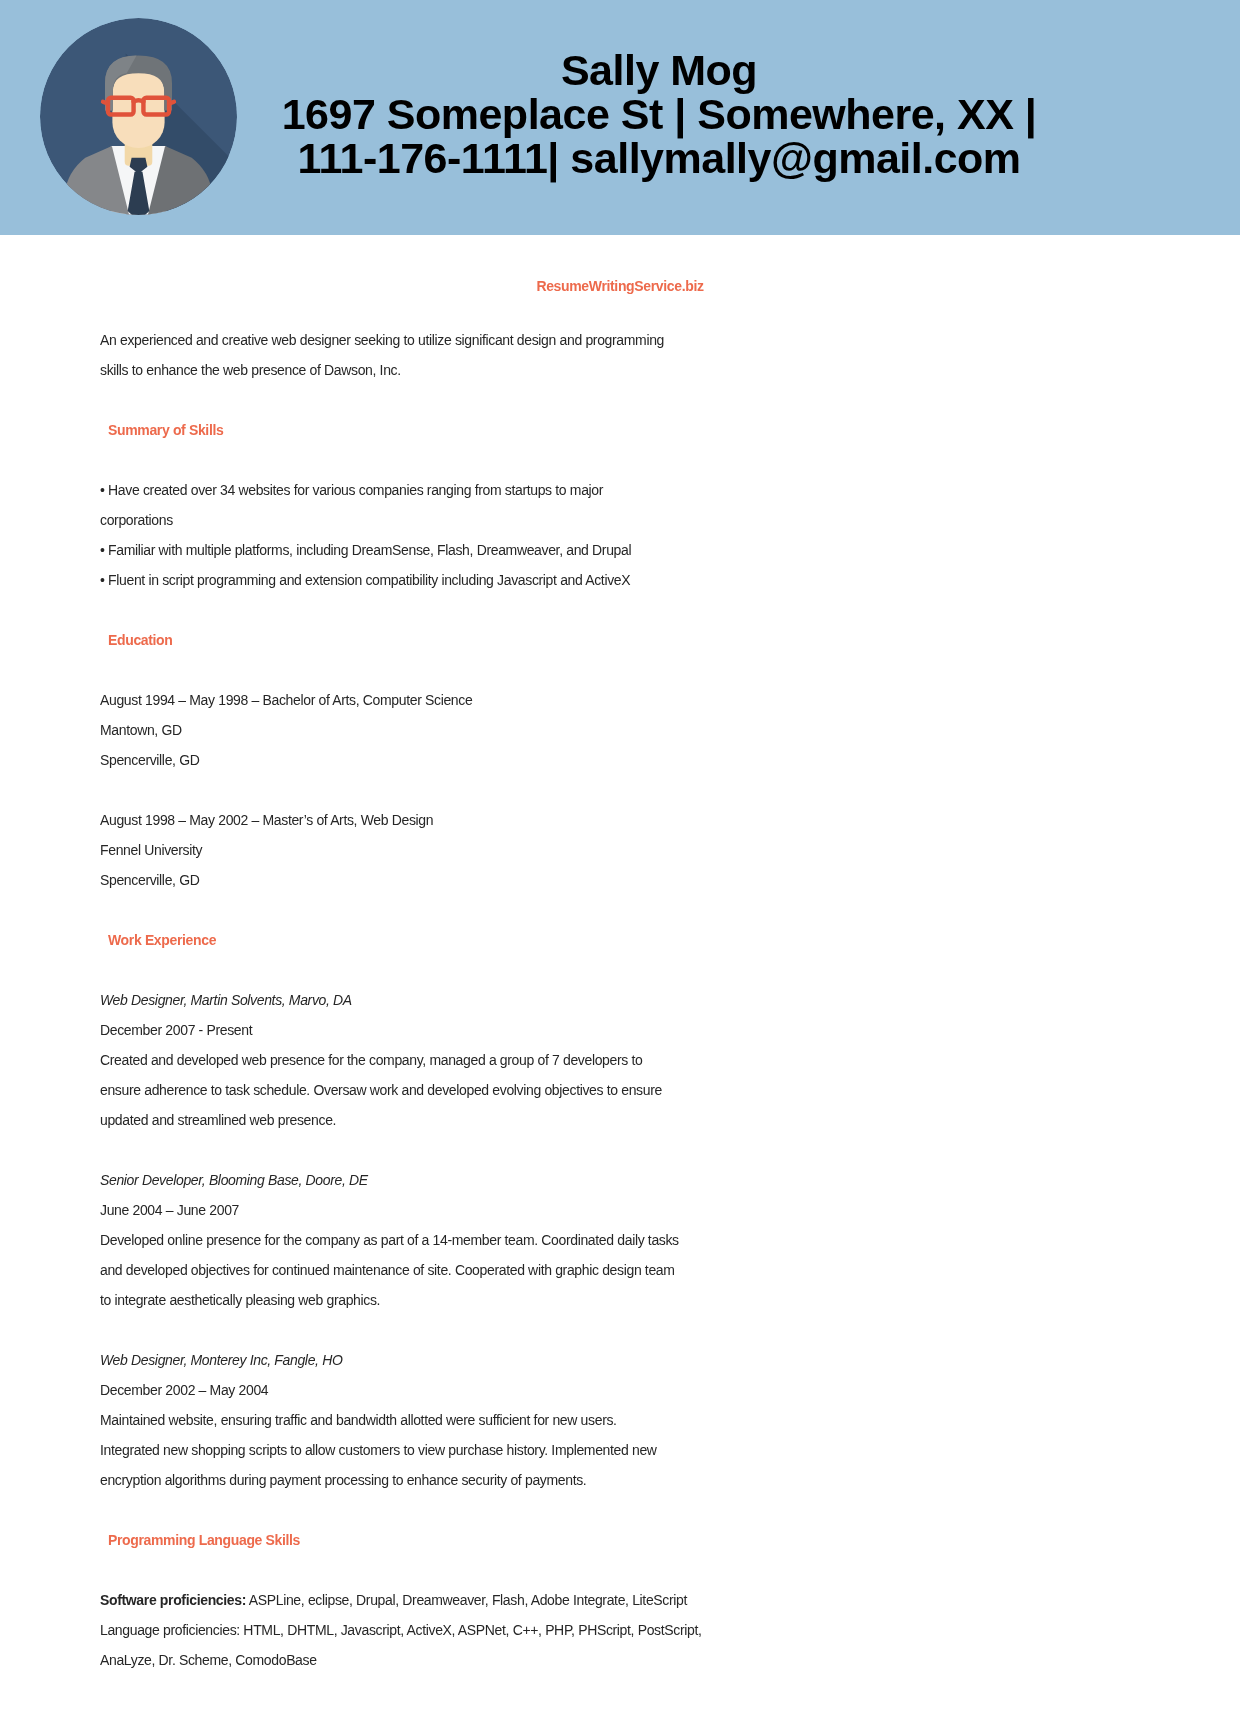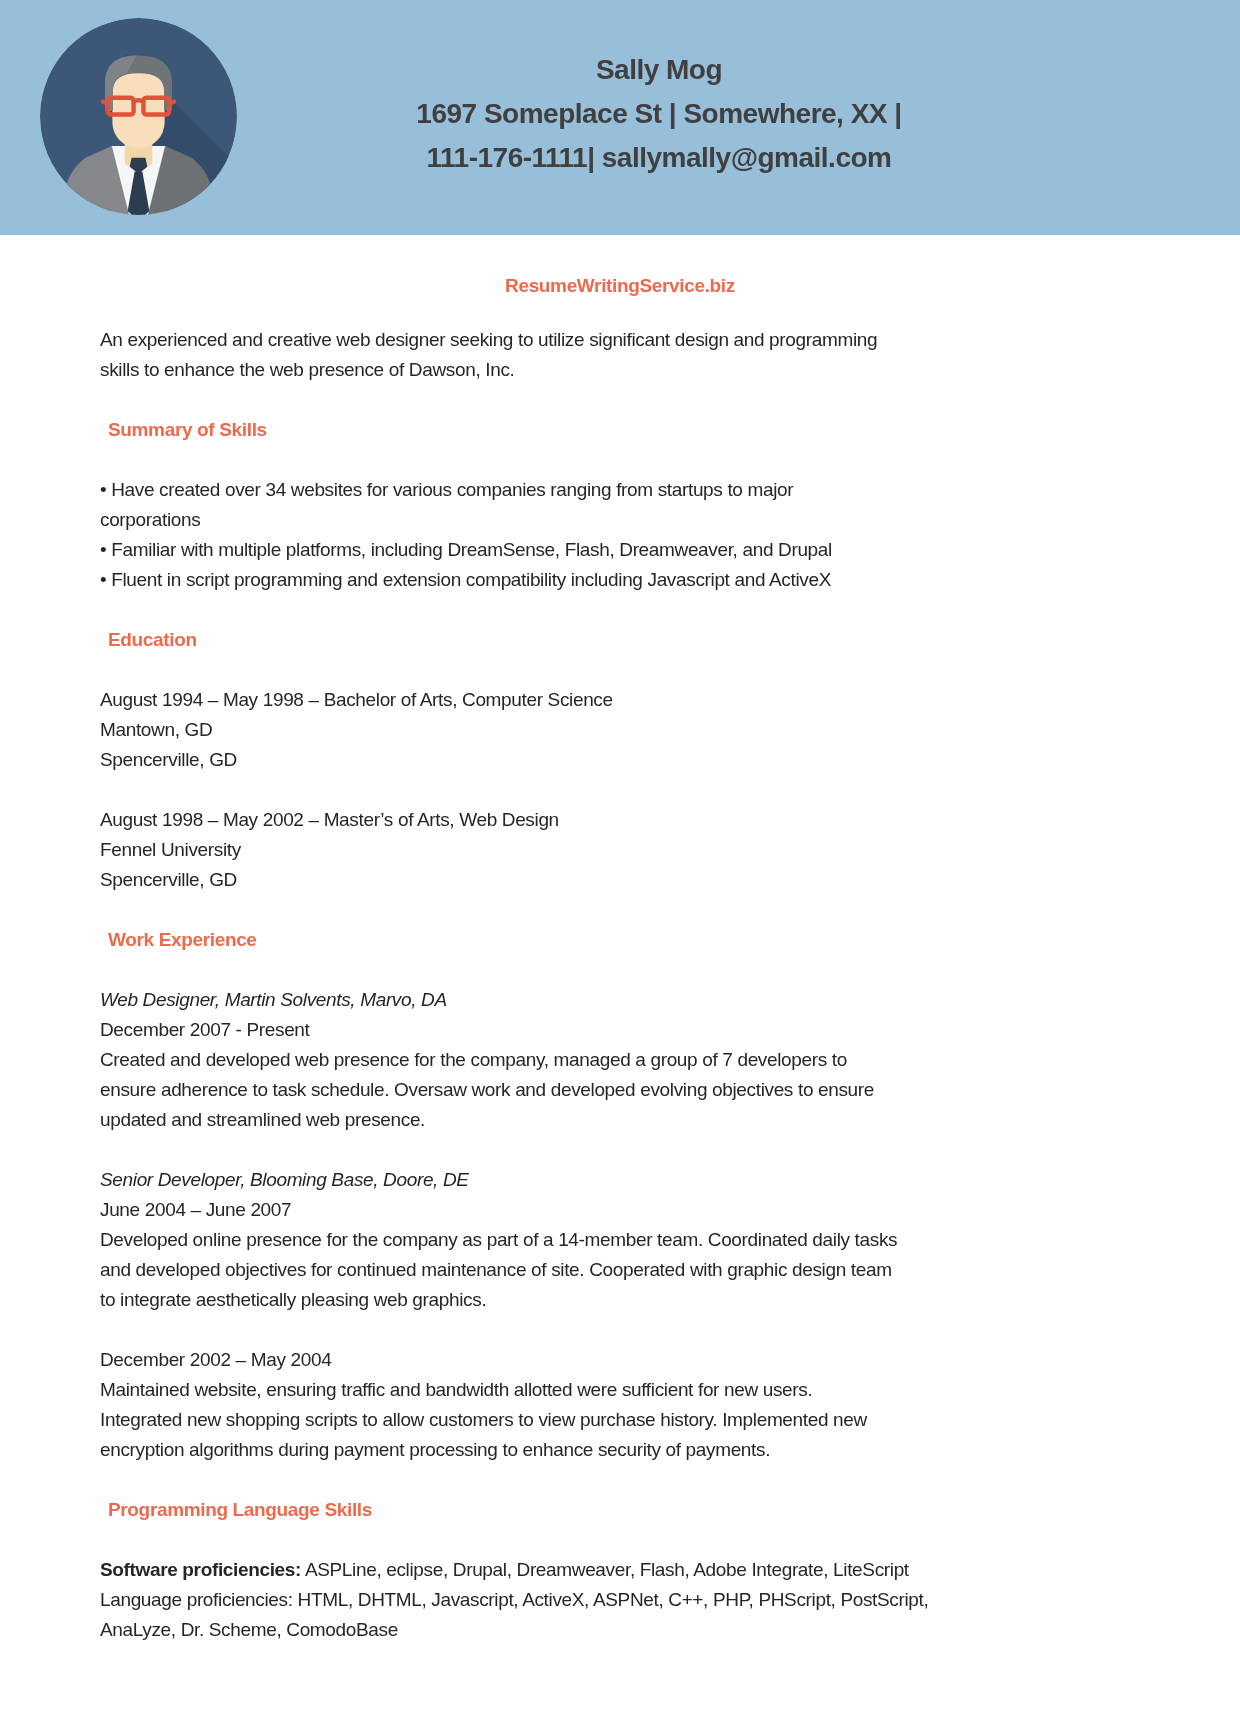--- a/index.html
+++ b/index.html
@@ -9,32 +9,32 @@
     font-family:"Liberation Sans", sans-serif;
     color:#262626;
   }
   .header {
     position:relative; width:1240px; height:235px;
     background:#98bfda;
   }
   .avatar { position:absolute; left:40px; top:18px; width:197px; height:197px; }
   .header-text {
     position:absolute; left:78px; right:0; top:48px;
-    text-align:center; font-weight:bold; color:#404040;
-    font-size:28px; line-height:44px; letter-spacing:-0.5px;
+    text-align:center; font-weight:bold; color:#000000;
+    font-size:43px; line-height:44px; letter-spacing:-0.5px;
   }
   .content { padding:0 100px; }
   .doc-title {
     margin:36px 0 24px; text-align:center;
     color:#ed6a4c; font-weight:bold; font-size:40px; line-height:46px;
     letter-spacing:-0.5px;
   }
   .para, .block, .job, .bullets { margin:4px 0 30px; }
   .ml { white-space:pre-line; }
-  .content div { font-size:19px; line-height:30px; letter-spacing:-0.35px; }
+  .content div { font-size:14px; line-height:30px; letter-spacing:-0.35px; }
   .section-heading {
     color:#ed6a4c; font-weight:bold; font-size:24px; line-height:30px;
     margin:0 8px 30px; letter-spacing:-0.3px;
   }
   .job-title { font-style:italic; }
   .b { font-weight:bold; }
 </style>
 </head>
 <body>
 
@@ -102,20 +102,21 @@
 updated and streamlined web presence.</div>
   </div>
   <div class="job">
     <div class="job-title">Senior Developer, Blooming Base, Doore, DE</div>
     <div>June 2004 – June 2007</div>
     <div class="ml">Developed online presence for the company as part of a 14-member team. Coordinated daily tasks
 and developed objectives for continued maintenance of site. Cooperated with graphic design team
 to integrate aesthetically pleasing web graphics.</div>
   </div>
   <div class="job">
+    <div class="job-title">Web Designer, Monterey Inc, Fangle, HO</div>
     <div>December 2002 – May 2004</div>
     <div class="ml">Maintained website, ensuring traffic and bandwidth allotted were sufficient for new users.
 Integrated new shopping scripts to allow customers to view purchase history. Implemented new
 encryption algorithms during payment processing to enhance security of payments.</div>
   </div>
 
   <div class="section-heading">Programming Language Skills</div>
   <div class="para">
     <div><span class="b">Software proficiencies:</span><span> ASPLine, eclipse, Drupal, Dreamweaver, Flash, Adobe Integrate, LiteScript</span></div>
     <div class="ml">Language proficiencies: HTML, DHTML, Javascript, ActiveX, ASPNet, C++, PHP, PHScript, PostScript,

